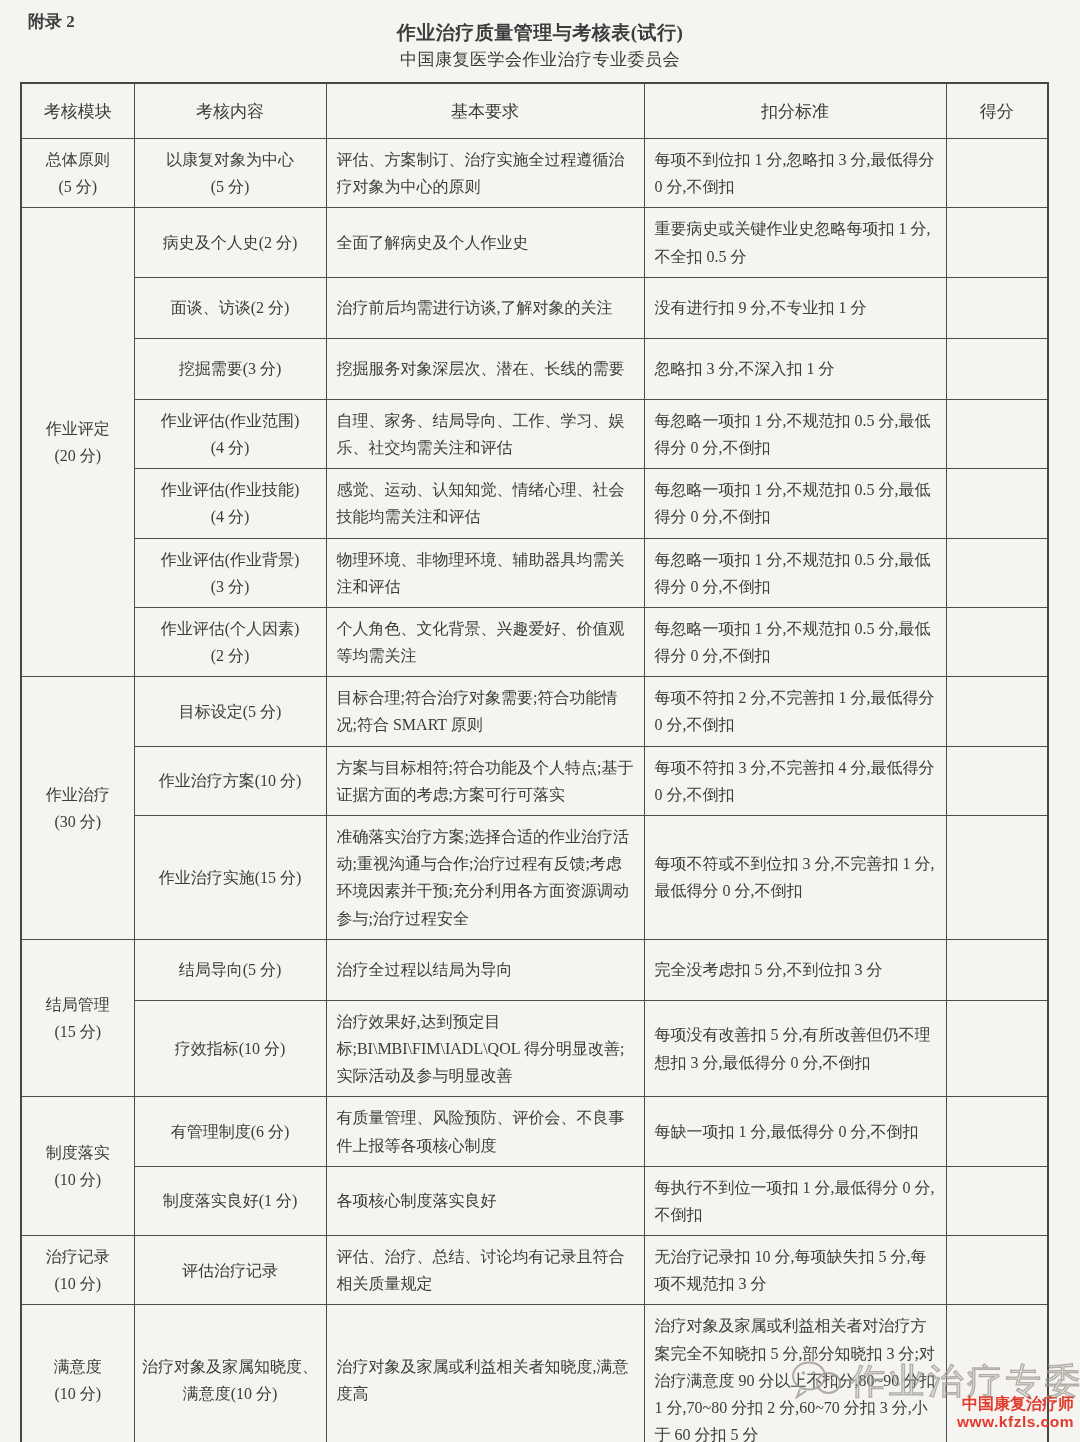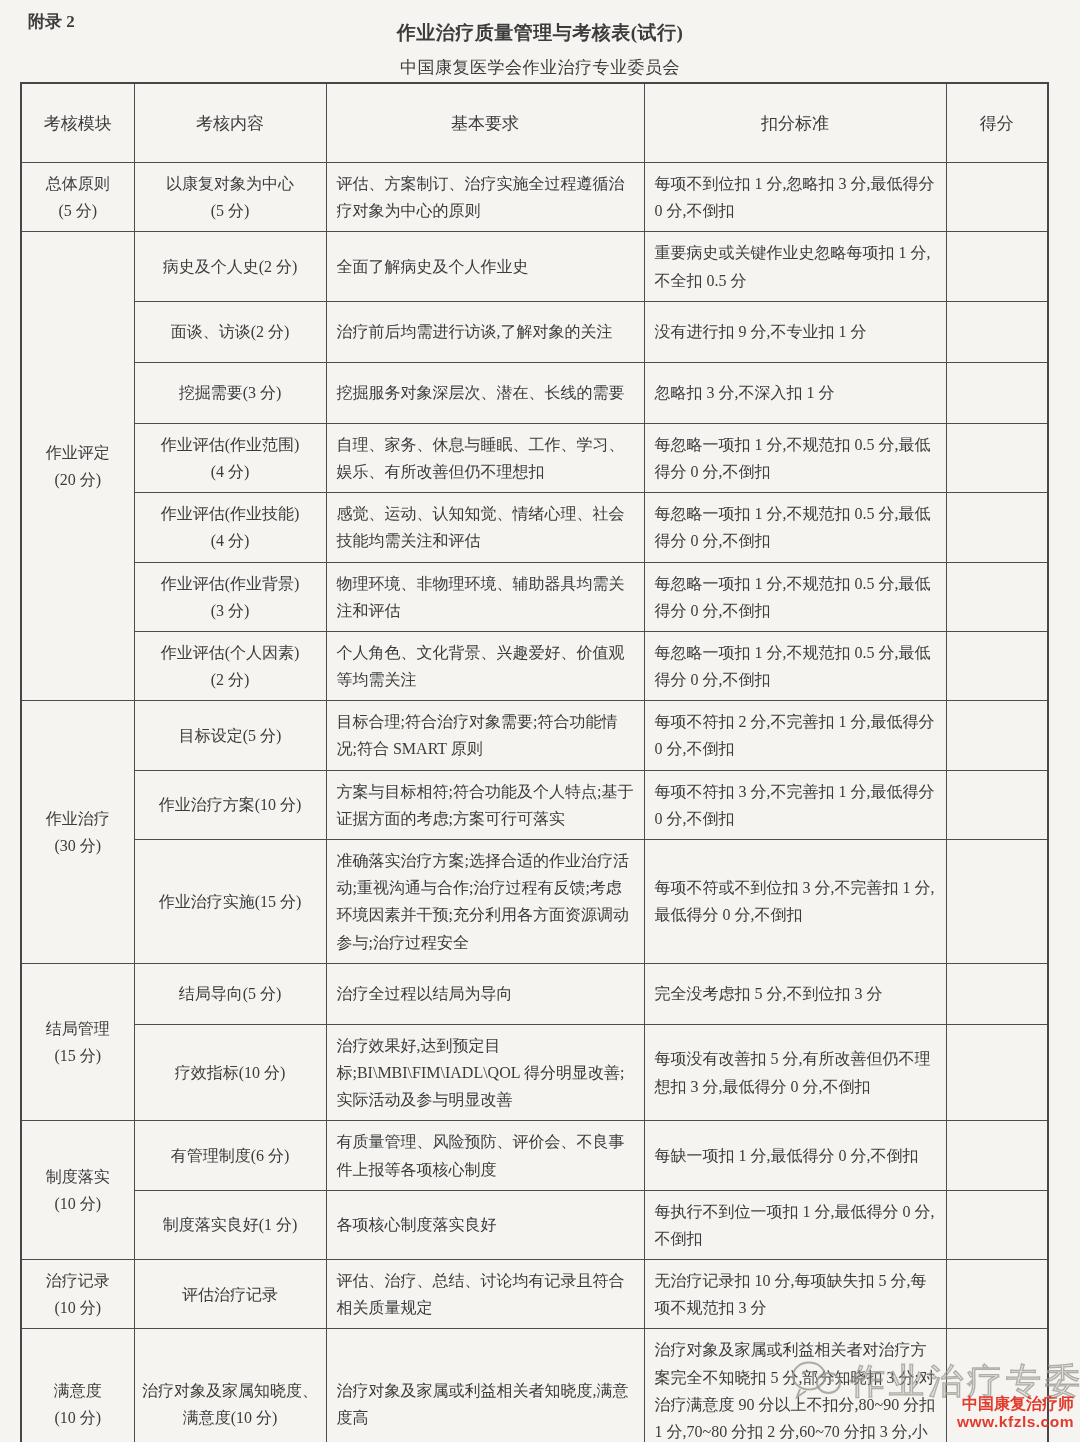--- a/index.html
+++ b/index.html
@@ -4,29 +4,29 @@
 <style>
   html,body { margin:0; padding:0; background:#e9e8e4; }
   .page {
     position:relative; width:1080px; height:1442px;
     background:#f5f4f0;
     font-family:"Liberation Serif","DejaVu Serif",serif;
     color:#3c3c3c; overflow:hidden;
   }
   .appendix-label { position:absolute; left:28px; top:10px; font-size:17px; font-weight:bold; }
   .page-title { padding-top:20px; text-align:center; font-size:19px; font-weight:bold; letter-spacing:0.5px; }
-  .page-subtitle { margin-top:10px; text-align:center; font-size:17px; letter-spacing:0.5px; }
+  .page-subtitle { margin-top:2px; text-align:center; font-size:17px; letter-spacing:0.5px; }
 
   table.assessment {
     position:absolute; left:20px; top:82px; width:1027px;
     border-collapse:collapse; table-layout:fixed;
     border:2.2px solid #474747;
   }
   th, td { border:1.5px solid #4d4d4d; vertical-align:middle; }
-  th { height:46px; font-size:17px; font-weight:normal; padding:16px; text-align:center; }
+  th { height:46px; font-size:17px; font-weight:normal; padding:4px; text-align:center; }
   td { font-size:16px; line-height:1.7; padding:7px 10px; height:46px; }
   .c-mod, .c-con { text-align:center; white-space:pre-line; padding:7px 6px; }
   .c-req, .c-ded { text-align:left; }
   .c-score { }
 
   .watermark {
     position:absolute; left:790px; top:1358px;
     display:flex; align-items:center; gap:8px; pointer-events:none;
   }
   .wm-text {
@@ -94,21 +94,21 @@
         </tr>
         <tr>
           <td class="c-con">挖掘需要(3 分)</td>
           <td class="c-req">挖掘服务对象深层次、潜在、长线的需要</td>
           <td class="c-ded">忽略扣 3 分,不深入扣 1 分</td>
           <td class="c-score"></td>
         </tr>
         <tr>
           <td class="c-con">作业评估(作业范围)
 (4 分)</td>
-          <td class="c-req">自理、家务、休息与睡眠、工作、学习、娱乐、有所改善但仍不理想扣</td>
+          <td class="c-req">自理、家务、结局导向、工作、学习、娱乐、社交均需关注和评估</td>
           <td class="c-ded">每忽略一项扣 1 分,不规范扣 0.5 分,最低得分 0 分,不倒扣</td>
           <td class="c-score"></td>
         </tr>
         <tr>
           <td class="c-con">作业评估(作业技能)
 (4 分)</td>
           <td class="c-req">感觉、运动、认知知觉、情绪心理、社会技能均需关注和评估</td>
           <td class="c-ded">每忽略一项扣 1 分,不规范扣 0.5 分,最低得分 0 分,不倒扣</td>
           <td class="c-score"></td>
         </tr>
@@ -130,21 +130,21 @@
           <td class="c-mod" rowspan="3">作业治疗
 (30 分)</td>
           <td class="c-con">目标设定(5 分)</td>
           <td class="c-req">目标合理;符合治疗对象需要;符合功能情况;符合 SMART 原则</td>
           <td class="c-ded">每项不符扣 2 分,不完善扣 1 分,最低得分 0 分,不倒扣</td>
           <td class="c-score"></td>
         </tr>
         <tr>
           <td class="c-con">作业治疗方案(10 分)</td>
           <td class="c-req">方案与目标相符;符合功能及个人特点;基于证据方面的考虑;方案可行可落实</td>
-          <td class="c-ded">每项不符扣 3 分,不完善扣 1 分,最低得分 0 分,不倒扣</td>
+          <td class="c-ded">每项不符扣 3 分,不完善扣 4 分,最低得分 0 分,不倒扣</td>
           <td class="c-score"></td>
         </tr>
         <tr>
           <td class="c-con">作业治疗实施(15 分)</td>
           <td class="c-req">准确落实治疗方案;选择合适的作业治疗活动;重视沟通与合作;治疗过程有反馈;考虑环境因素并干预;充分利用各方面资源调动参与;治疗过程安全</td>
           <td class="c-ded">每项不符或不到位扣 3 分,不完善扣 1 分,最低得分 0 分,不倒扣</td>
           <td class="c-score"></td>
         </tr>
         <tr>
           <td class="c-mod" rowspan="2">结局管理

